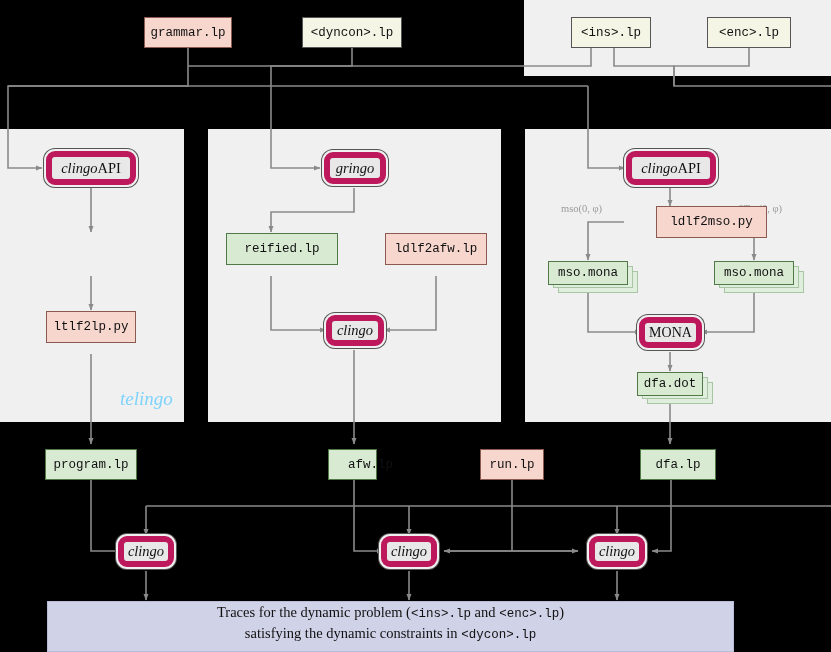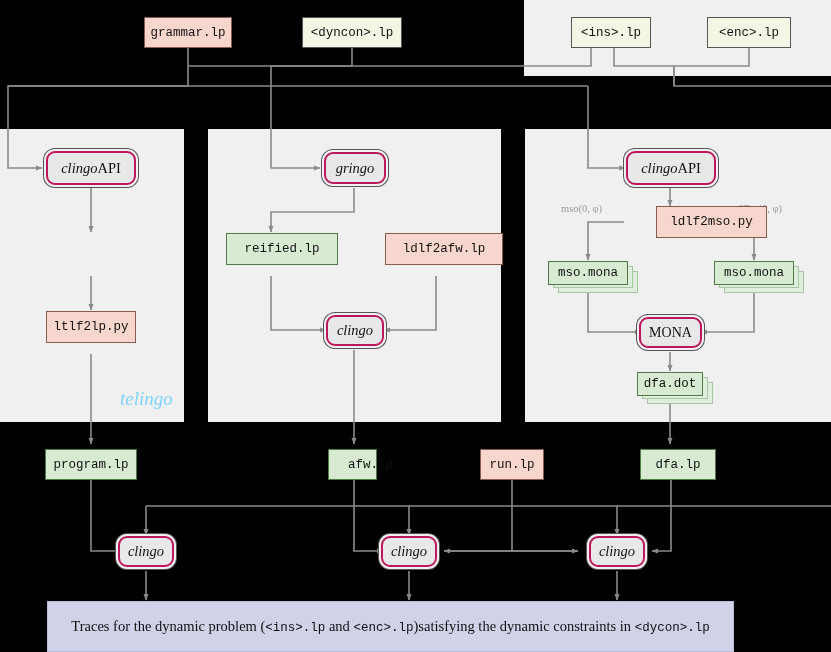--- a/index.html
+++ b/index.html
@@ -20,29 +20,29 @@
   .file.green{background:#d9ead3;border-color:#4f7a46;}
   .file.cream{background:#f5f5e6;border-color:#555;}
 
   
   .stack{position:absolute;}
   .stack .sh{position:absolute;background:#dfeedd;border:1px solid #a9c6a4;
              box-sizing:border-box;}
   .stack .top{position:absolute;left:0;top:0;}
 
   
-  .tool{background:#e8e8e8;border:2px solid #be185d;border-radius:9px;
+  .tool{background:#e8e8e8;border:6px solid #be185d;border-radius:9px;
         font-style:italic;font-size:14.5px;color:#111;
         box-shadow:0 0 0 2px #f0f0f0, 0 0 0 3px #555;}
   .tool.upright{font-style:normal;font-size:14px;}
   .tool .api{font-style:normal;}
 
   .result{position:absolute;background:#d0d2e8;border:1px solid #b9bcd8;
-          box-sizing:border-box;display:flex;flex-direction:row;
-          align-items:center;justify-content:center;
+          box-sizing:border-box;display:flex;flex-direction:column;
+          align-items:center;justify-content:flex-start;
           font-size:14.5px;color:#111;line-height:1.45;}
   .result .tt{font-family:"Liberation Mono",monospace;font-size:12.5px;}
 
   .caption{position:absolute;font-style:italic;font-size:19px;color:#7dd3fc;}
 
   .elabel{position:absolute;font-size:10.5px;color:#9a9a9a;
           font-family:"Liberation Serif",serif;white-space:nowrap;}
 </style>
 </head>
 <body>
@@ -136,21 +136,21 @@
   <div class="node file red" style="left:46px;top:311px;width:90px;height:32px;">ltlf2lp.py</div>
 
   <div class="caption" style="left:120px;top:388px;">telingo</div>
 
   <div class="node tool" style="left:324px;top:152px;width:62px;height:32px;">
     <span>gringo</span>
   </div>
 
   <div class="node file green" style="left:226px;top:233px;width:112px;height:32px;">reified.lp</div>
 
-  <div class="node file red" style="left:385px;top:233px;width:118px;height:32px;">ldlf2afw.lp</div>
+  <div class="node file red" style="left:385px;top:233px;width:102px;height:32px;">ldlf2afw.lp</div>
 
   <div class="node tool" style="left:326px;top:315px;width:58px;height:31px;">
     <span>clingo</span>
   </div>
 
   <div class="node tool" style="left:626px;top:151px;width:90px;height:34px;">
     <span>clingo<span class="api">API</span></span>
   </div>
 
   <div class="elabel" style="left:561px;top:203px;">mso(0, φ)</div>

